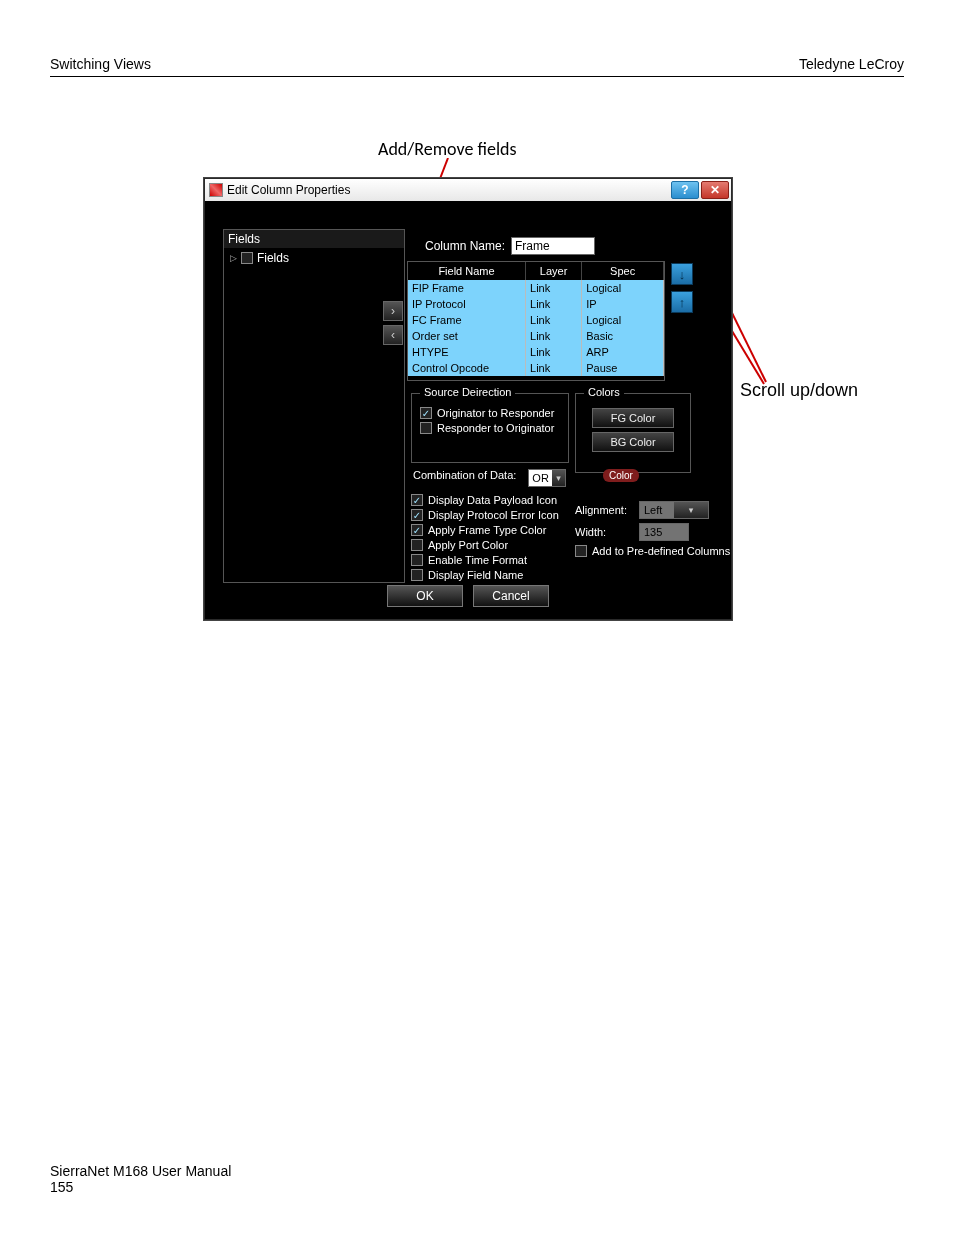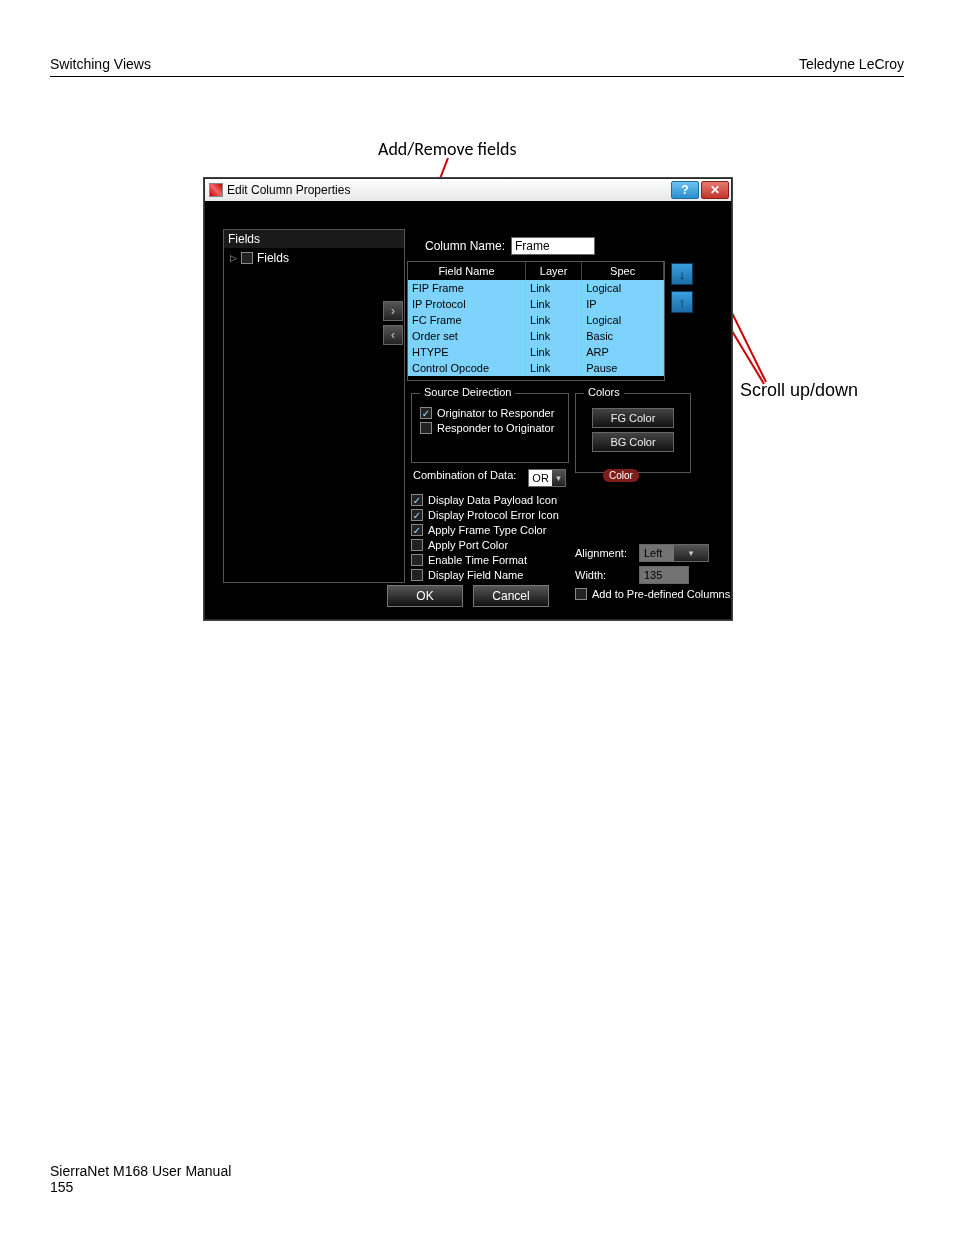--- a/index.html
+++ b/index.html
@@ -202,21 +202,21 @@
   .combo-row .sel {
     width:38px;height:18px;background:#fff;color:#000;border:1px solid #666;display:flex;align-items:center;
   }
   .combo-row .sel span{flex:1;padding:0 3px;font-size:11px;}
   .combo-row .sel .dd{width:14px;height:100%;background:linear-gradient(#555,#222);color:#ccc;display:flex;align-items:center;justify-content:center;font-size:9px;}
 
   .opts-col {
     position:absolute; top:290px; left:206px; width:160px;
   }
   .right-opts {
-    position:absolute; top:296px; left:370px; width:160px; font-size:11px; color:#fff;margin-top:43px;
+    position:absolute; top:296px; left:370px; width:160px; font-size:11px; color:#fff;
   }
   .right-opts .row { display:flex; align-items:center; gap:6px; margin:4px 0;}
   .right-opts .field {
     background:#737373;color:#000;border:1px solid #666;height:18px;font-size:11px;display:flex;align-items:center;
   }
   .right-opts .field.sel span{flex:1;padding:0 4px;}
   .right-opts .field.sel .dd{width:14px;height:100%;background:linear-gradient(#555,#222);color:#ccc;display:flex;align-items:center;justify-content:center;font-size:9px;}
   .swatch-label {
     position:absolute; top:268px; left:398px;
     background:#7f1d1d; color:#fff; font-size:10px; padding:1px 6px;border-radius:6px;

